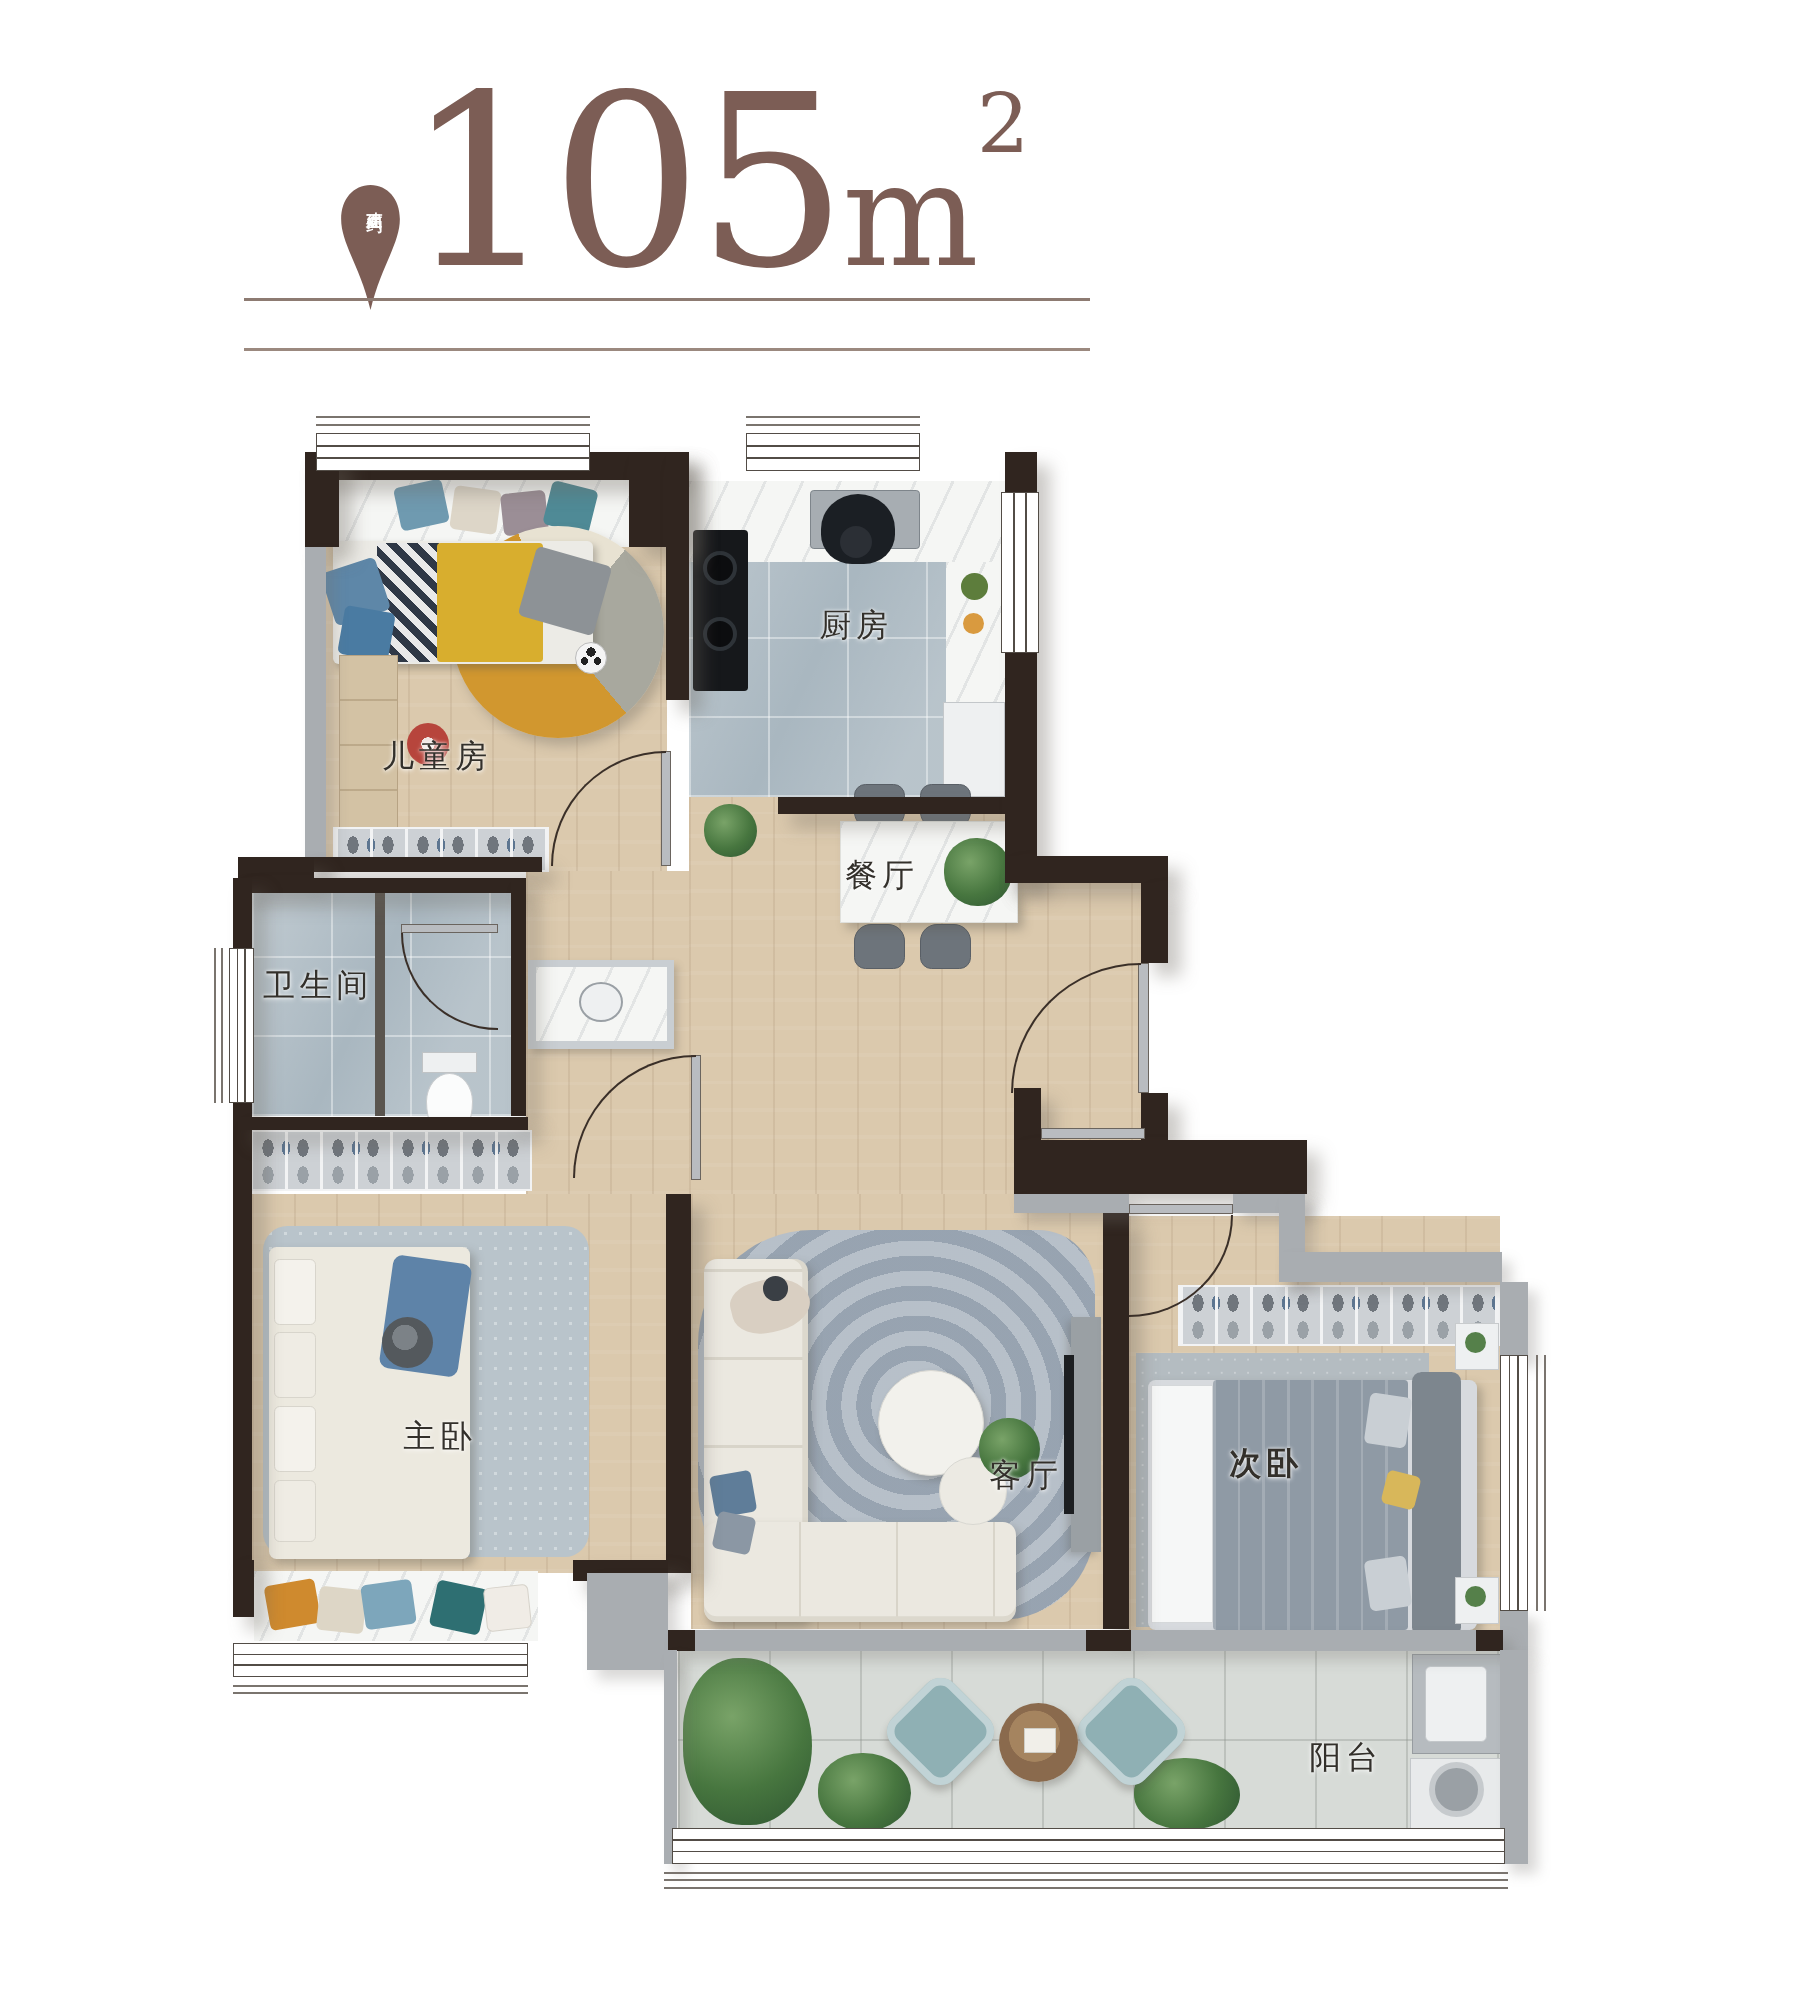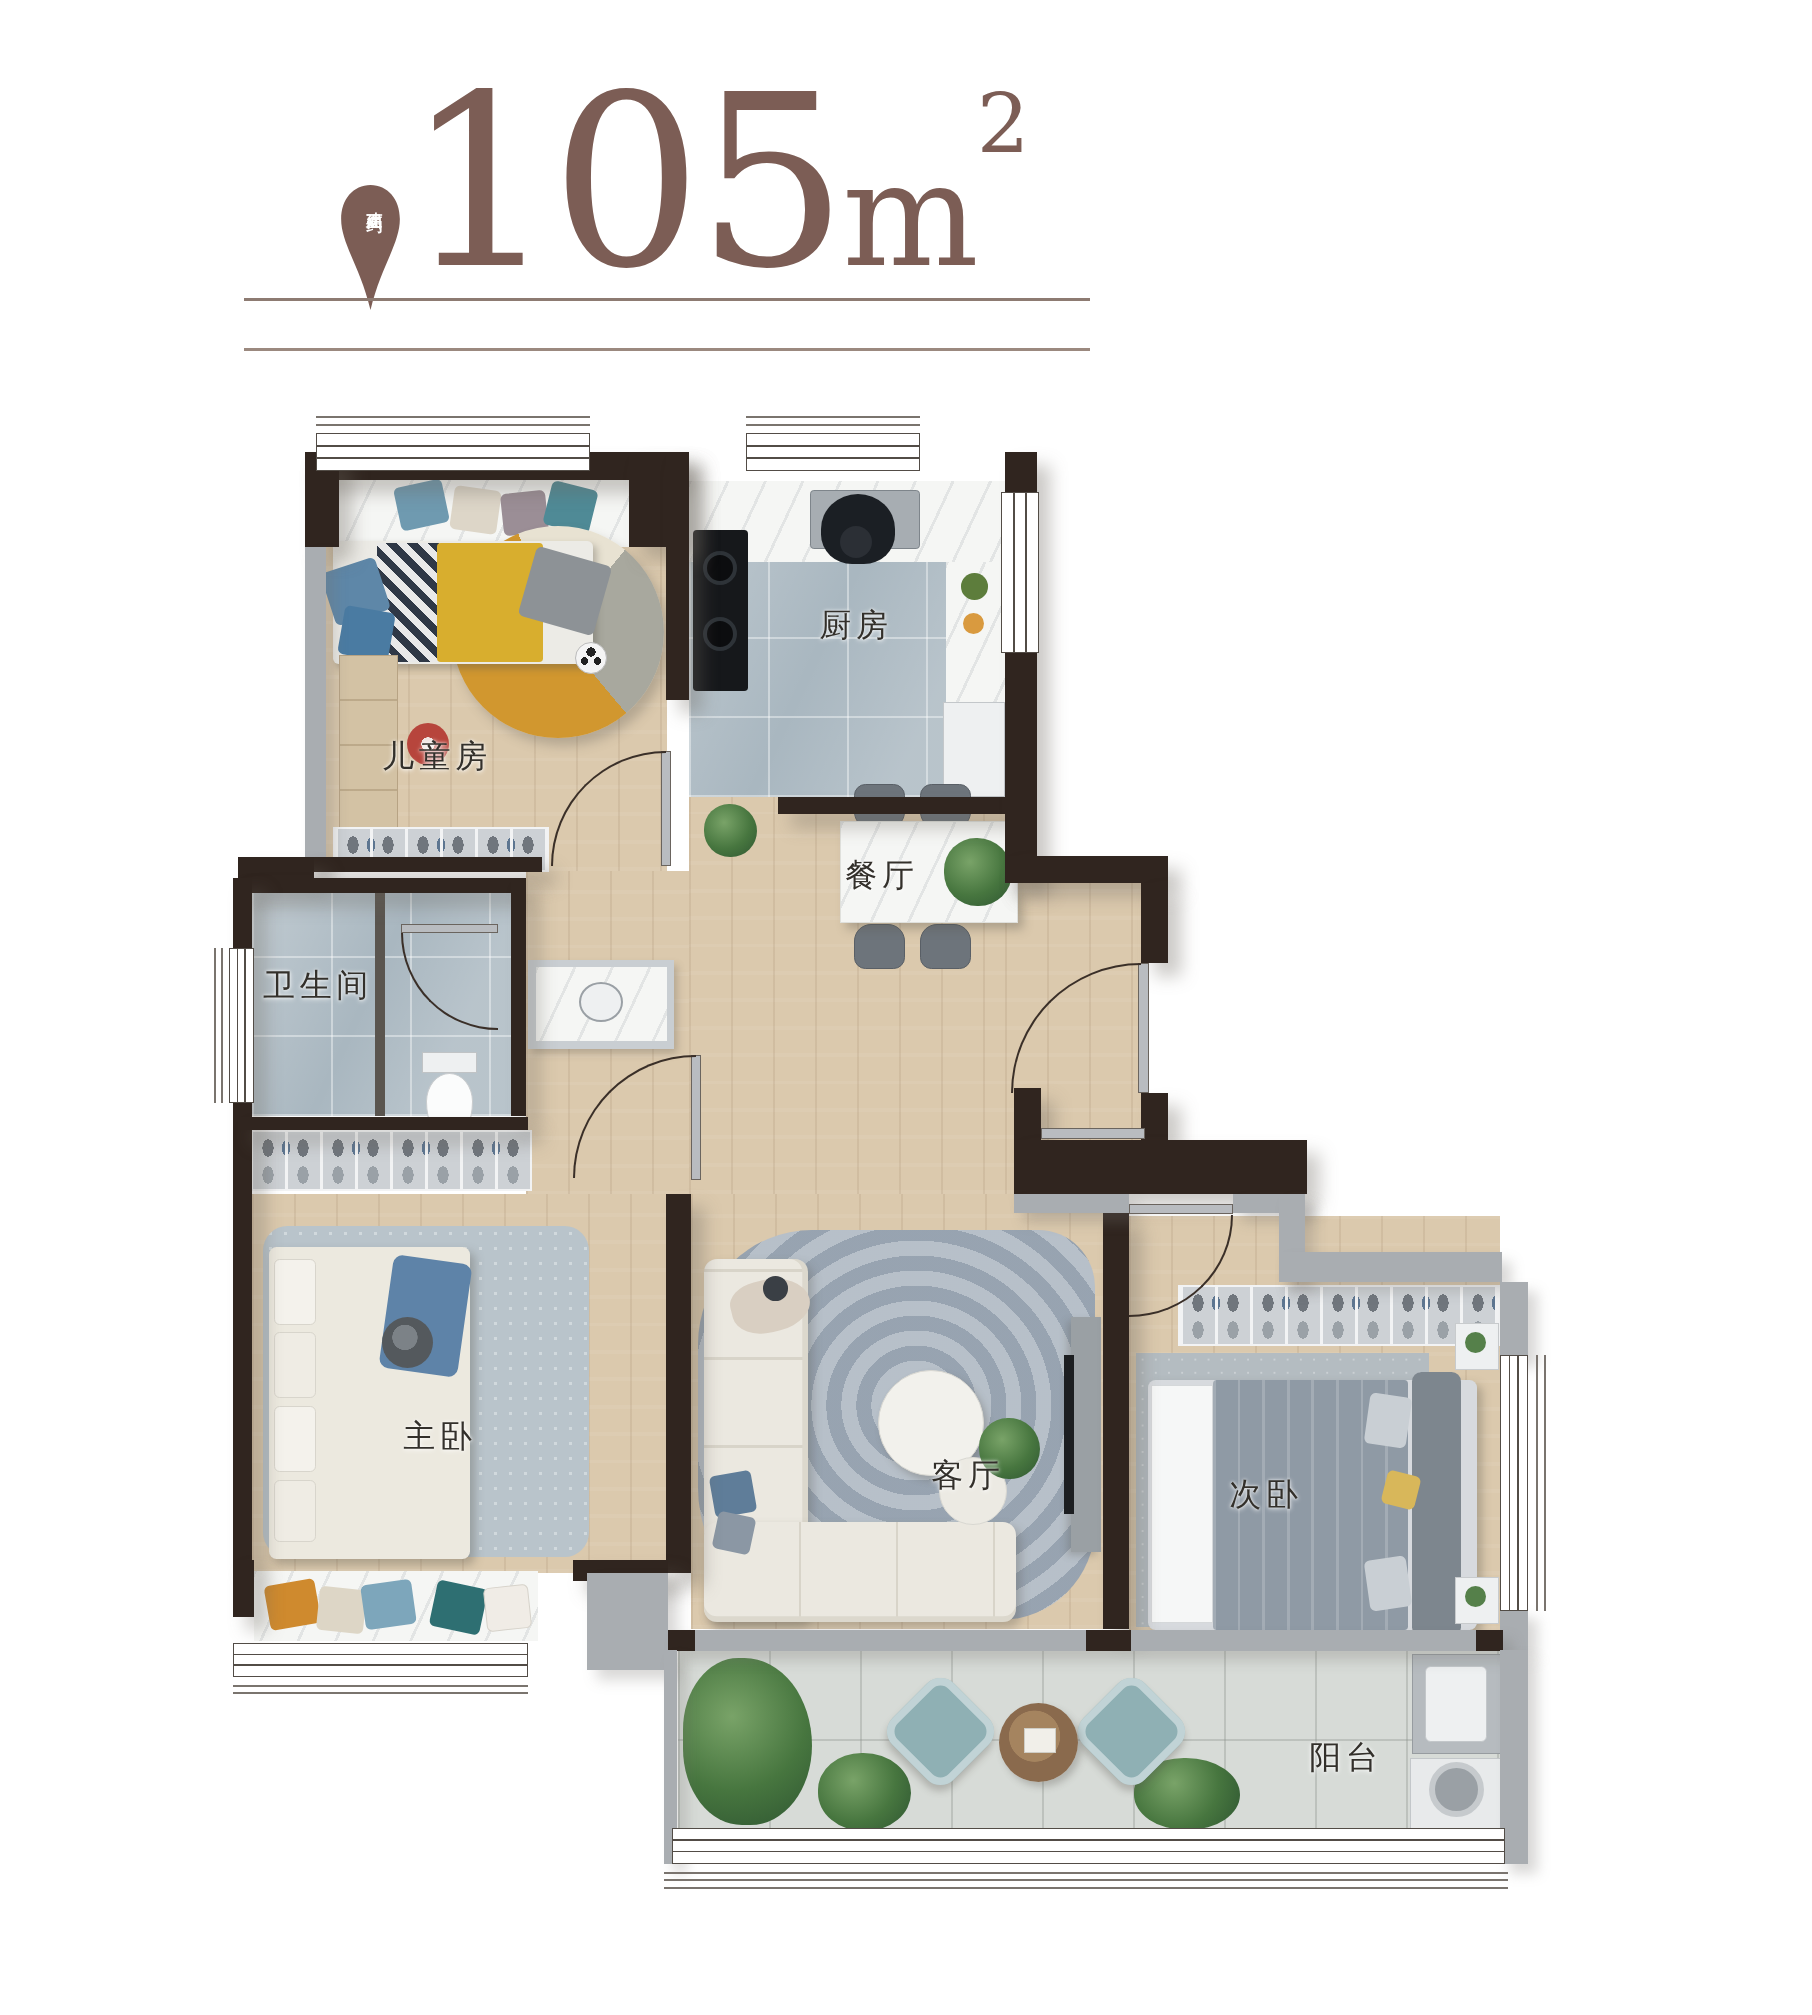--- a/index.html
+++ b/index.html
@@ -291,18 +291,18 @@
   <div class="leaf" style="left:1041px; top:1128px; width:104px; height:11.4px;"></div>
 
   <div class="leaf" style="left:1129px; top:1204px; width:104px; height:9.5px;"></div>
   <div class="arc arc-br" style="left:1129px; top:1215px; width:104px; height:102px;"></div>
 
   <div class="label" style="left:437px;  top:757px;">儿童房</div>
   <div class="label" style="left:856px;  top:626px;">厨房</div>
   <div class="label" style="left:882px;  top:876px;">餐厅</div>
   <div class="label" style="left:318px;  top:986px;">卫生间</div>
   <div class="label" style="left:440px;  top:1437px;">主卧</div>
-  <div class="label" style="left:968px; top:1476px;">客厅</div>
-  <div class="label" style="left:1266px; top:1495px;">次卧</div>
+  <div class="label" style="left:1026px; top:1476px;">客厅</div>
+  <div class="label" style="left:1266px; top:1464px;font-weight:bold;">次卧</div>
   <div class="label" style="left:1346px; top:1758px;">阳台</div>
 
 </div>
 
 
 </body></html>

